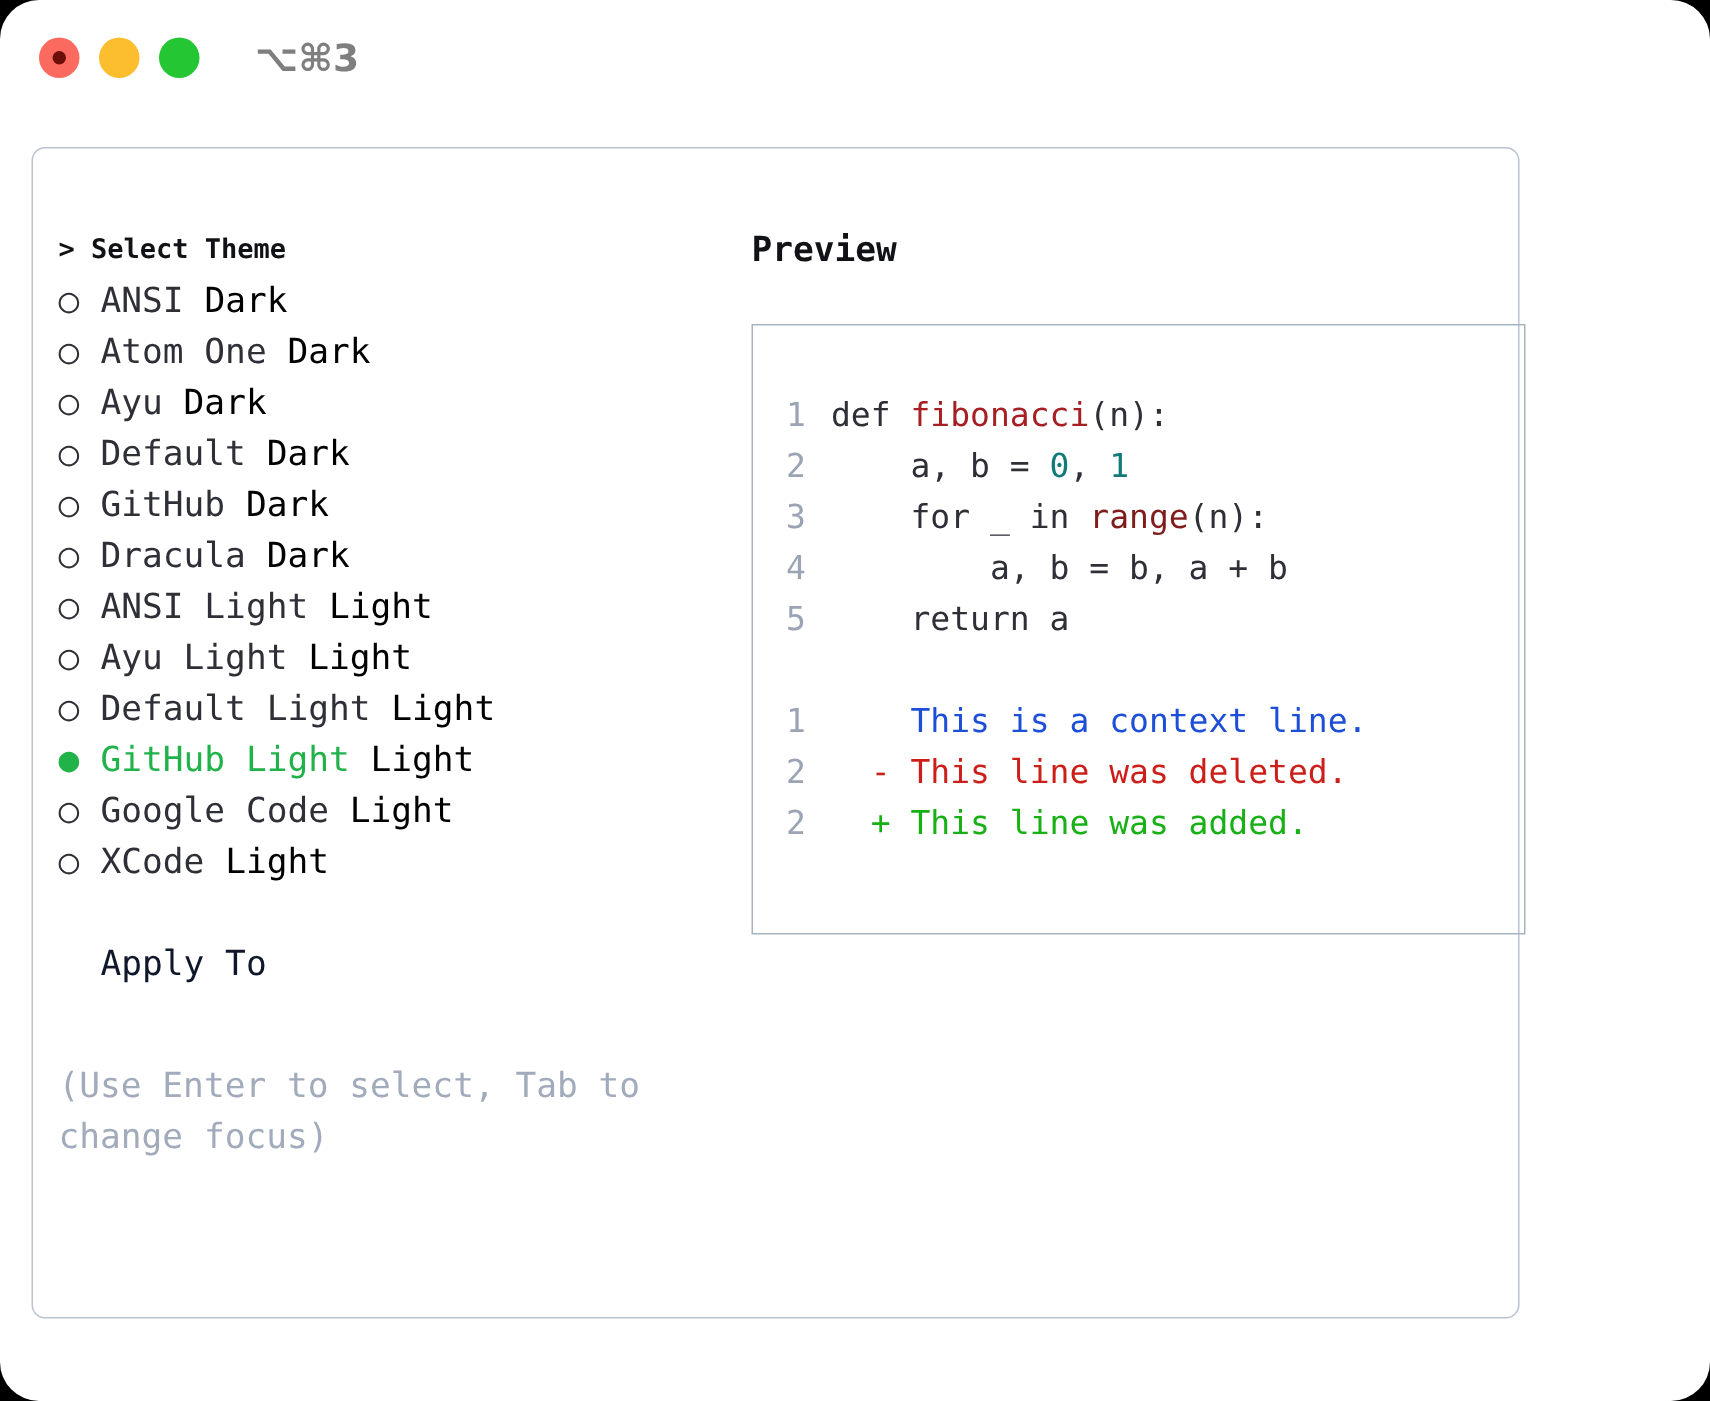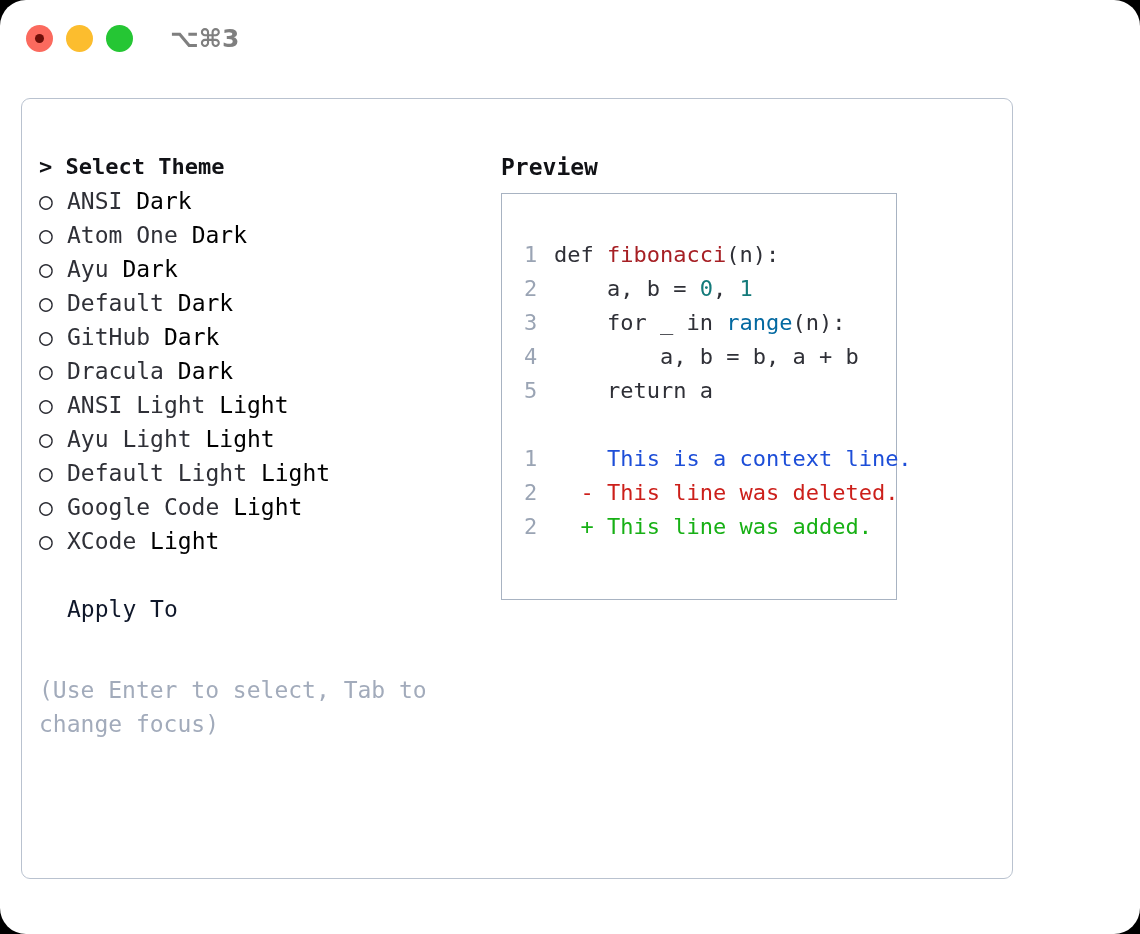--- a/index.html
+++ b/index.html
@@ -78,21 +78,21 @@
   }
 
   
   .left-col {
     position: absolute;
     left: 17px;
     top: 51px;
     width: 440px;
   }
   .section-head {
-    font-size: 22px;
+    font-size: 18px;
     font-weight: bold;
     color: #111216;
     line-height: 34px;
     white-space: pre;
   }
 
   .row {
     font-size: 23px;
     line-height: 34px;
     color: #2f3037;
@@ -135,43 +135,43 @@
     width: 500px;
   }
   .preview-head {
     font-size: 23px;
     font-weight: bold;
     color: #111216;
     line-height: 34px;
     white-space: pre;
   }
   .code-box {
-    margin-top: 9px;
-    width: 396px;
+    margin-top: 32px;
+    width: 516px;
     height: 407px;
     border: 1.5px solid #a8b3c2;
     box-sizing: border-box;
     padding: 44px 0 0 22px;
   }
   .code-line {
     font-size: 22px;
     line-height: 34px;
     white-space: pre;
     color: #2f3037;
   }
   .ln {
     display: inline-block;
     width: 30px;
     color: #9aa4b4;
   }
   .blank-line { height: 34px; }
 
   .tok-fn   { color: #a61f24; }
   .tok-num  { color: #137a7a; }
-  .tok-call { color: #0369a1; }
+  .tok-call { color: #7f1d1d; }
   .tok-ctx  { color: #1d4ed8; }
   .tok-del  { color: #cc1f1a; }
   .tok-add  { color: #17b015; }
 </style>
 </head>
 <body>
 
 <div class="window">
 
   <div class="titlebar">
@@ -191,20 +191,21 @@
       <div id="theme-list">
           <div class="row"><span class="marker">○</span><span class="row-label">ANSI </span><span class="tag">Dark</span></div>
           <div class="row"><span class="marker">○</span><span class="row-label">Atom One </span><span class="tag">Dark</span></div>
           <div class="row"><span class="marker">○</span><span class="row-label">Ayu </span><span class="tag">Dark</span></div>
           <div class="row"><span class="marker">○</span><span class="row-label">Default </span><span class="tag">Dark</span></div>
           <div class="row"><span class="marker">○</span><span class="row-label">GitHub </span><span class="tag">Dark</span></div>
           <div class="row"><span class="marker">○</span><span class="row-label">Dracula </span><span class="tag">Dark</span></div>
           <div class="row"><span class="marker">○</span><span class="row-label">ANSI Light </span><span class="tag">Light</span></div>
           <div class="row"><span class="marker">○</span><span class="row-label">Ayu Light </span><span class="tag">Light</span></div>
           <div class="row"><span class="marker">○</span><span class="row-label">Default Light </span><span class="tag">Light</span></div>
+          <div class="row selected"><span class="marker">●</span><span class="row-label">GitHub Light </span><span class="tag">Light</span></div>
           <div class="row"><span class="marker">○</span><span class="row-label">Google Code </span><span class="tag">Light</span></div>
           <div class="row"><span class="marker">○</span><span class="row-label">XCode </span><span class="tag">Light</span></div>
         </div>
 
       <div class="spacer-row"></div>
 
       <div class="applyto-head">Apply To</div>
 
 
       <div class="hint">(Use Enter to select, Tab to change focus)</div>

